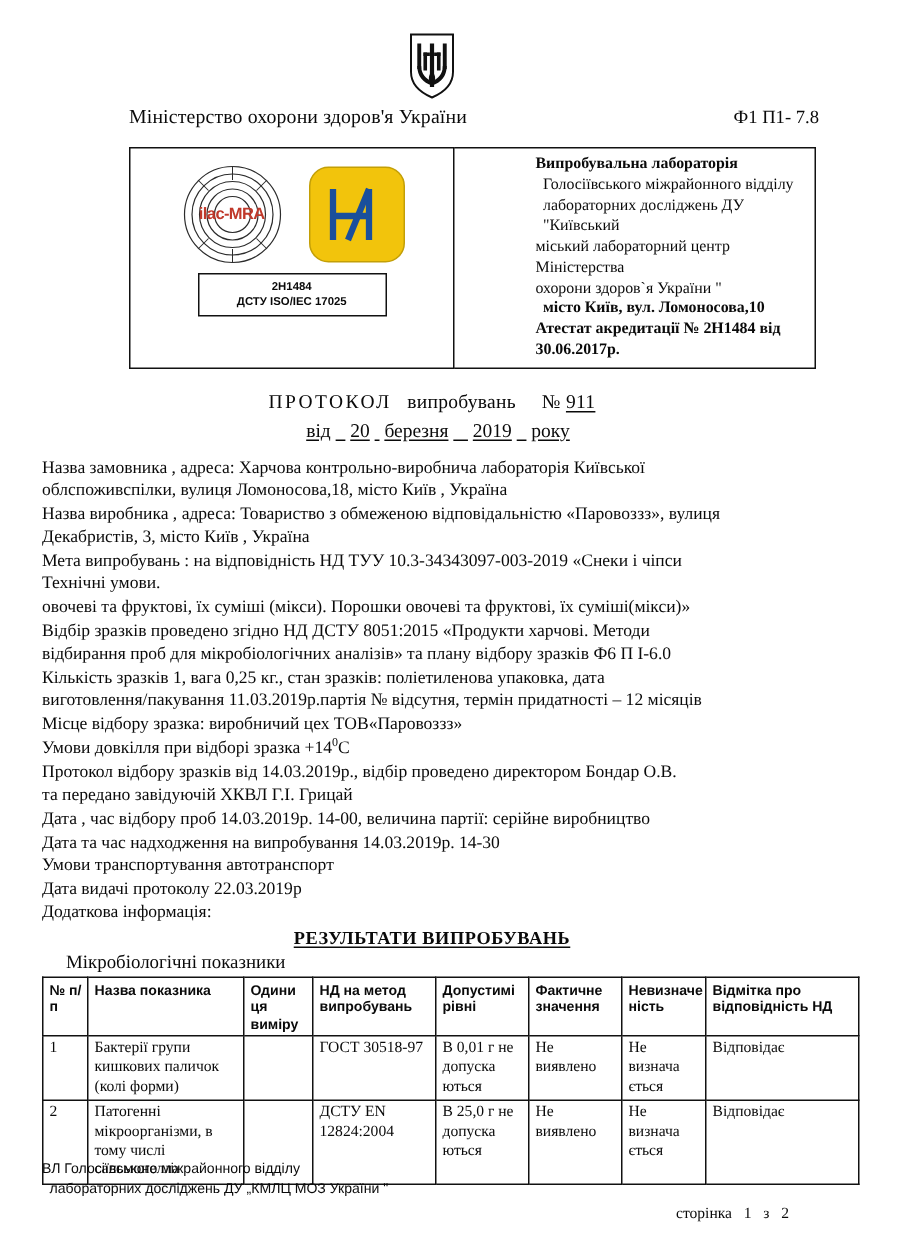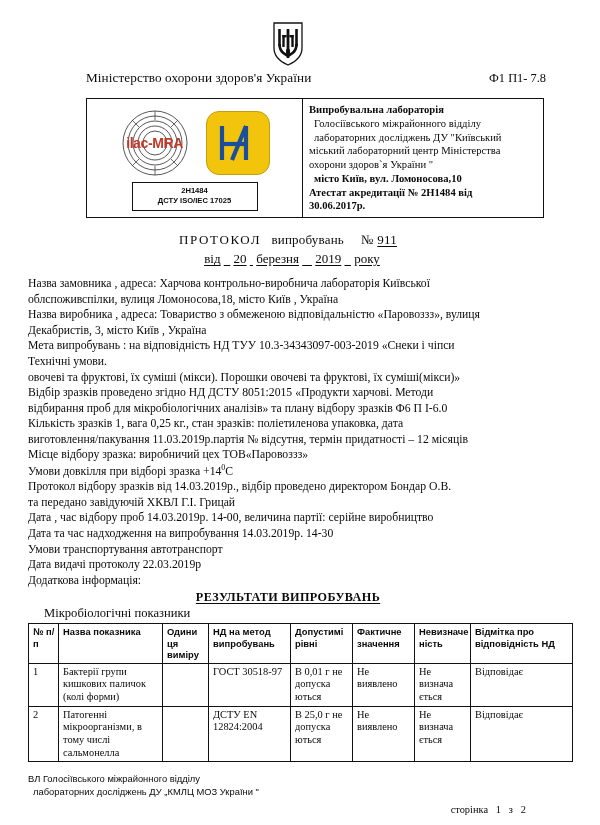--- a/index.html
+++ b/index.html
@@ -90,21 +90,21 @@
   }
   .ilac-text {
     position: absolute;
     left: 0;
     right: 0;
     top: 50%;
     transform: translateY(-50%);
     text-align: center;
     font-family: "Liberation Sans", sans-serif;
     font-weight: 700;
-    font-size: 14px;
+    font-size: 11px;
     color: #c0392b;
     letter-spacing: -0.4px;
   }
   .na-logo {
     width: 62px;
     height: 62px;
     border-radius: 13px;
     background: #f2c40c;
     border: 1px solid #c39f06;
     display: flex;
@@ -121,20 +121,21 @@
     font-family: "Liberation Sans", sans-serif;
     font-size: 7.6px;
     font-weight: 700;
     line-height: 1.35;
     padding: 3px 0 3px;
   }
 
   .lab-line {
     font-size: 10.6px;
     line-height: 1.3;
+    margin-left: 48px;
   }
   .lab-line.b { font-weight: 700; }
   .lab-line.indent { padding-left: 5px; }
 
   
   .protocol-block {
     margin-top: 14px;
     text-align: center;
   }
   .protocol-line1 {

